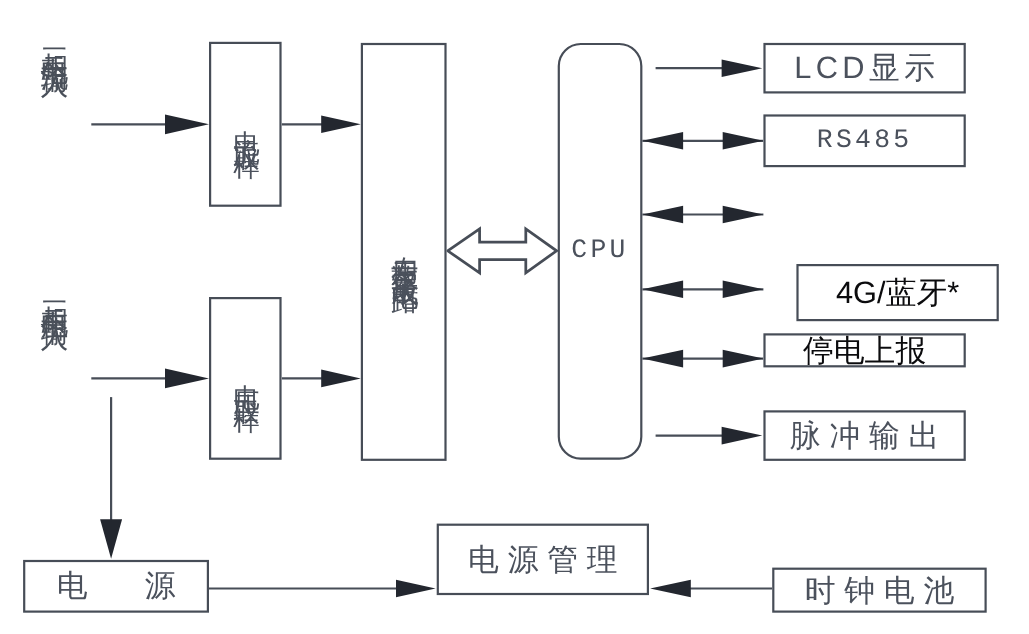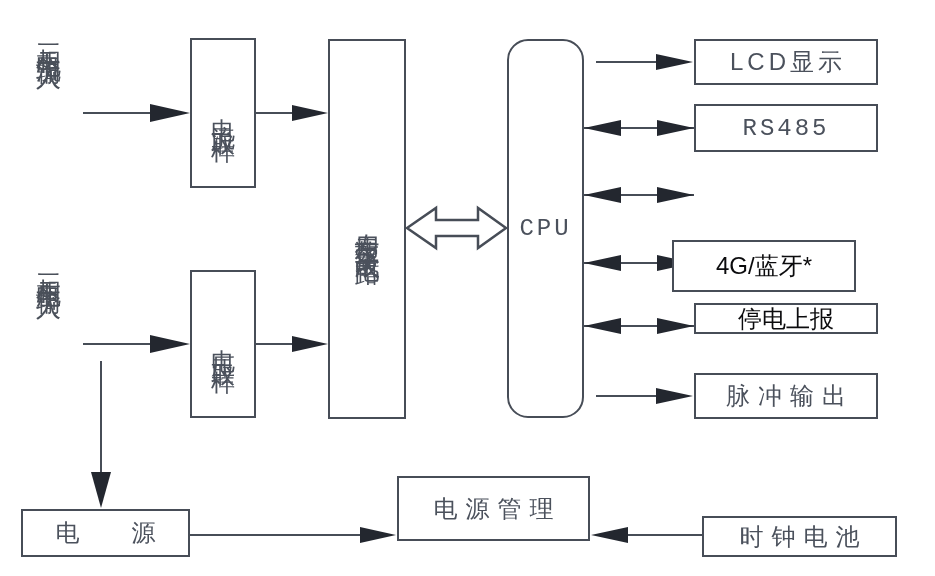--- a/index.html
+++ b/index.html
@@ -44,21 +44,21 @@
     letter-spacing:4px;
     line-height:1;
     font-weight:500;
   }
   .htext{font-size:24px;font-weight:500;white-space:nowrap;}
   .mono{font-family:"Liberation Mono","DejaVu Sans Mono",monospace;font-size:24px;letter-spacing:3px;}
   .sp8{letter-spacing:8px;margin-right:-8px;}
   .sp14{letter-spacing:16px;margin-right:-16px;}
   .sp-power{letter-spacing:52px;margin-right:-52px;}
   .edited{color:#0b0b0d;font-weight:400;font-family:"Liberation Sans","DejaVu Sans",sans-serif;}
-  .big{font-size:24px;}
+  .big{font-size:28px;}
 </style>
 </head>
 <body>
 
 <div id="canvas">
 
   <svg class="wires" viewBox="0 0 935 576" xmlns="http://www.w3.org/2000/svg">
     <g stroke="#474d57" stroke-width="2" fill="none">
 
       <line x1="83" y1="113" x2="160" y2="113"></line>
@@ -124,21 +124,21 @@
   <div class="box" style="left:507px;top:39px;width:77px;height:379px;border-radius:21px;">
     <span class="htext mono">CPU</span>
   </div>
 
   <div class="box" style="left:694px;top:39px;width:184px;height:46px;">
     <span class="htext big" style="letter-spacing:4px;margin-right:-4px;">LCD显示</span>
   </div>
   <div class="box" style="left:694px;top:104px;width:184px;height:48px;">
     <span class="htext mono">RS485</span>
   </div>
-  <div class="box" style="left:672px;top:240px;width:184px;height:52px;">
+  <div class="box" style="left:724px;top:240px;width:184px;height:52px;">
     <span class="htext big edited">4G/蓝牙*</span>
   </div>
   <div class="box" style="left:694px;top:303px;width:184px;height:31px;">
     <span class="htext big edited">停电上报</span>
   </div>
   <div class="box" style="left:694px;top:373px;width:184px;height:46px;">
     <span class="htext big sp8">脉冲输出</span>
   </div>
 
   <div class="box" style="left:21px;top:509px;width:169px;height:48px;">

